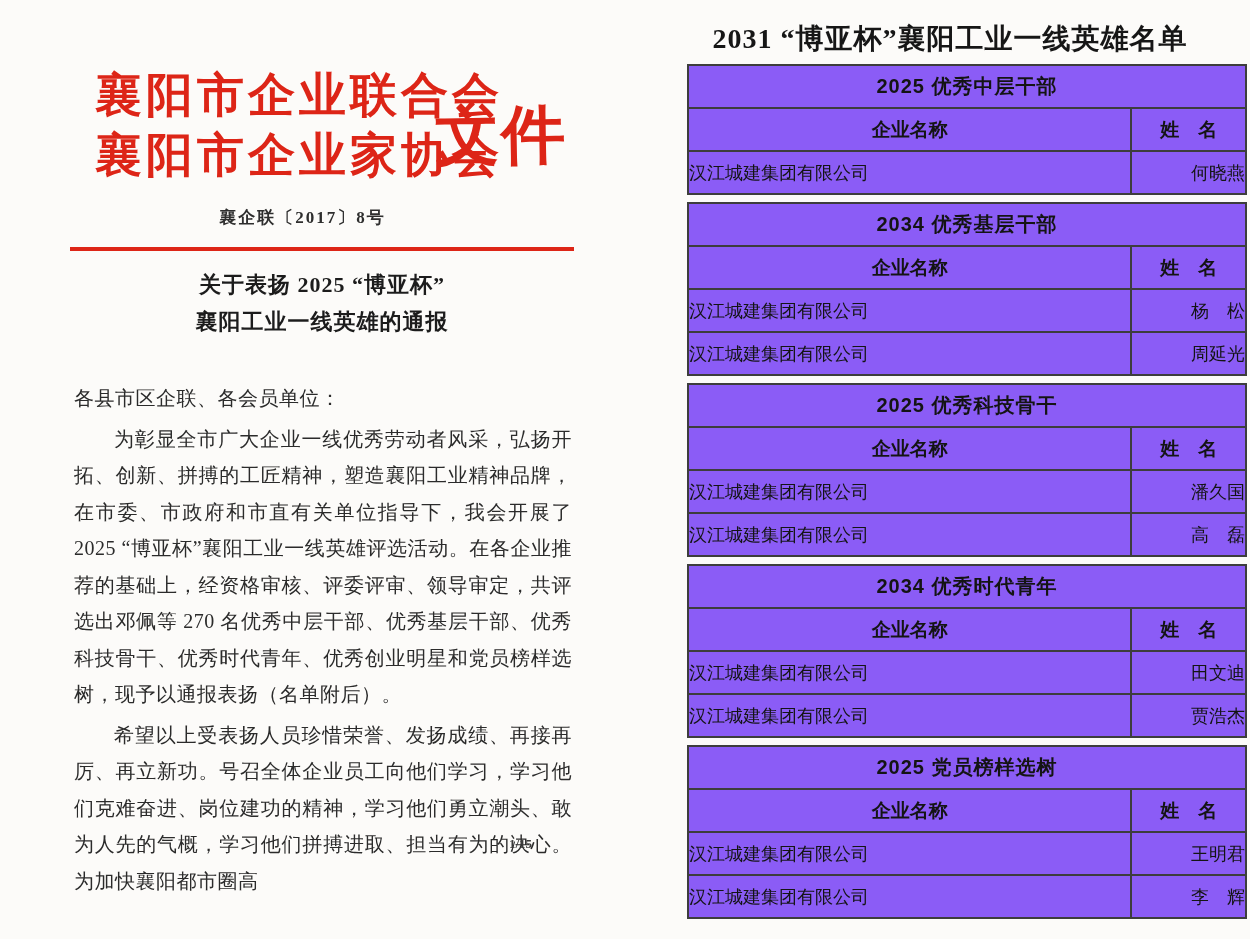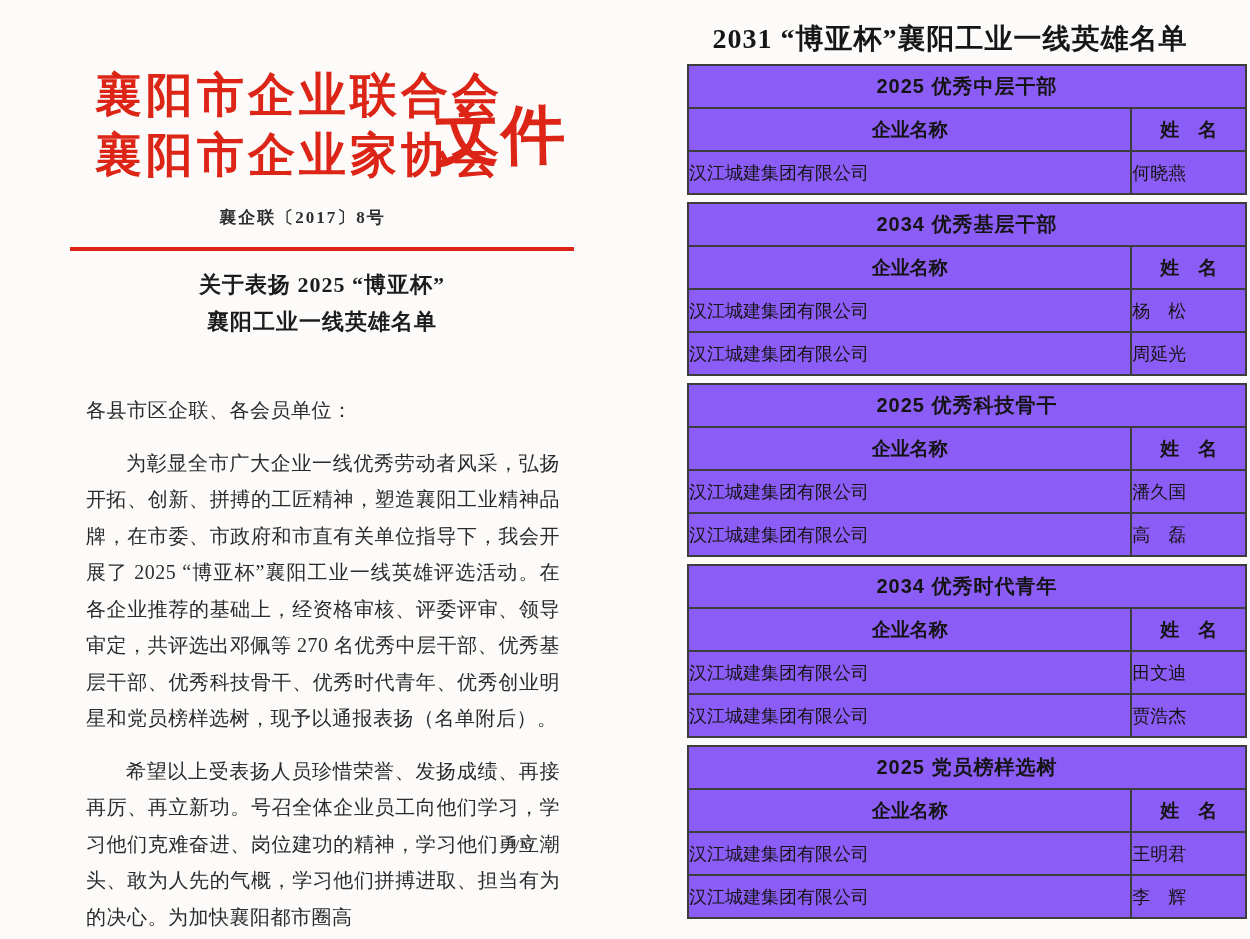--- a/index.html
+++ b/index.html
@@ -34,21 +34,21 @@
   .notice-title{
     position:absolute;top:266px;left:35px;width:504px;text-align:center;
     font-size:22px;font-weight:bold;line-height:37px;color:#1c1c1c;
     letter-spacing:1px;
   }
   .doc-body{
     position:absolute;top:376px;left:35px;width:506px;
     font-size:20px;line-height:36.5px;color:#2b2b2b;
     text-align:justify;letter-spacing:0.5px;
   }
-  .doc-body p{margin:16px;text-indent:2em;}
+  .doc-body p{margin:4px;text-indent:2em;}
   .doc-body .salutation{text-indent:0;}
   .page-num{
     position:absolute;top:836px;left:35px;width:504px;text-align:right;
     padding-right:42px;box-sizing:border-box;
     font-size:13px;color:#3a3a3a;font-weight:bold;
     font-family:"Liberation Serif", serif;
   }
   
   .right-page{left:650px;width:600px;}
   .roster-title{
@@ -70,34 +70,34 @@
   }
   td.col-company{
     text-align:center;font-weight:bold;font-size:19px;width:443px;
   }
   td.col-name{
     text-align:center;font-weight:bold;font-size:19px;width:113px;
   }
   td.cell-company{
     text-align:left;padding-left:10px;font-size:18px;color:#232323;
   }
-  td.cell-name{text-align:left;font-size:18px;color:#232323;margin-top:32px;}
+  td.cell-name{text-align:right;font-size:18px;color:#232323;margin-top:32px;}
 </style>
 </head>
 <body>
 
 <div class="page left-page">
   <div class="org-line org-line-1 accent-text" style="color: rgb(221, 37, 23);">襄阳市企业联合会</div>
   <div class="org-line org-line-2 accent-text" style="color: rgb(221, 37, 23);">襄阳市企业家协会</div>
   <div class="doc-type accent-text" style="color: rgb(221, 37, 23);">文件</div>
   <div class="doc-number">襄企联〔2017〕8号</div>
   <div class="red-rule accent-bg" style="background: rgb(221, 37, 23);"></div>
   <div class="notice-title">
     <div>关于表扬 2025 “博亚杯”</div>
-    <div>襄阳工业一线英雄名单</div>
+    <div>襄阳工业一线英雄的通报</div>
   </div>
   <div class="doc-body">
     <p class="salutation">各县市区企联、各会员单位：</p>
     <p>为彰显全市广大企业一线优秀劳动者风采，弘扬开拓、创新、拼搏的工匠精神，塑造襄阳工业精神品牌，在市委、市政府和市直有关单位指导下，我会开展了 2025 “博亚杯”襄阳工业一线英雄评选活动。在各企业推荐的基础上，经资格审核、评委评审、领导审定，共评选出邓佩等 270 名优秀中层干部、优秀基层干部、优秀科技骨干、优秀时代青年、优秀创业明星和党员榜样选树，现予以通报表扬（名单附后）。</p>
     <p>希望以上受表扬人员珍惜荣誉、发扬成绩、再接再厉、再立新功。号召全体企业员工向他们学习，学习他们克难奋进、岗位建功的精神，学习他们勇立潮头、敢为人先的气概，学习他们拼搏进取、担当有为的决心。为加快襄阳都市圈高</p>
   </div>
   <div class="page-num">1/15</div>
 </div>
 
 <div class="page right-page">

